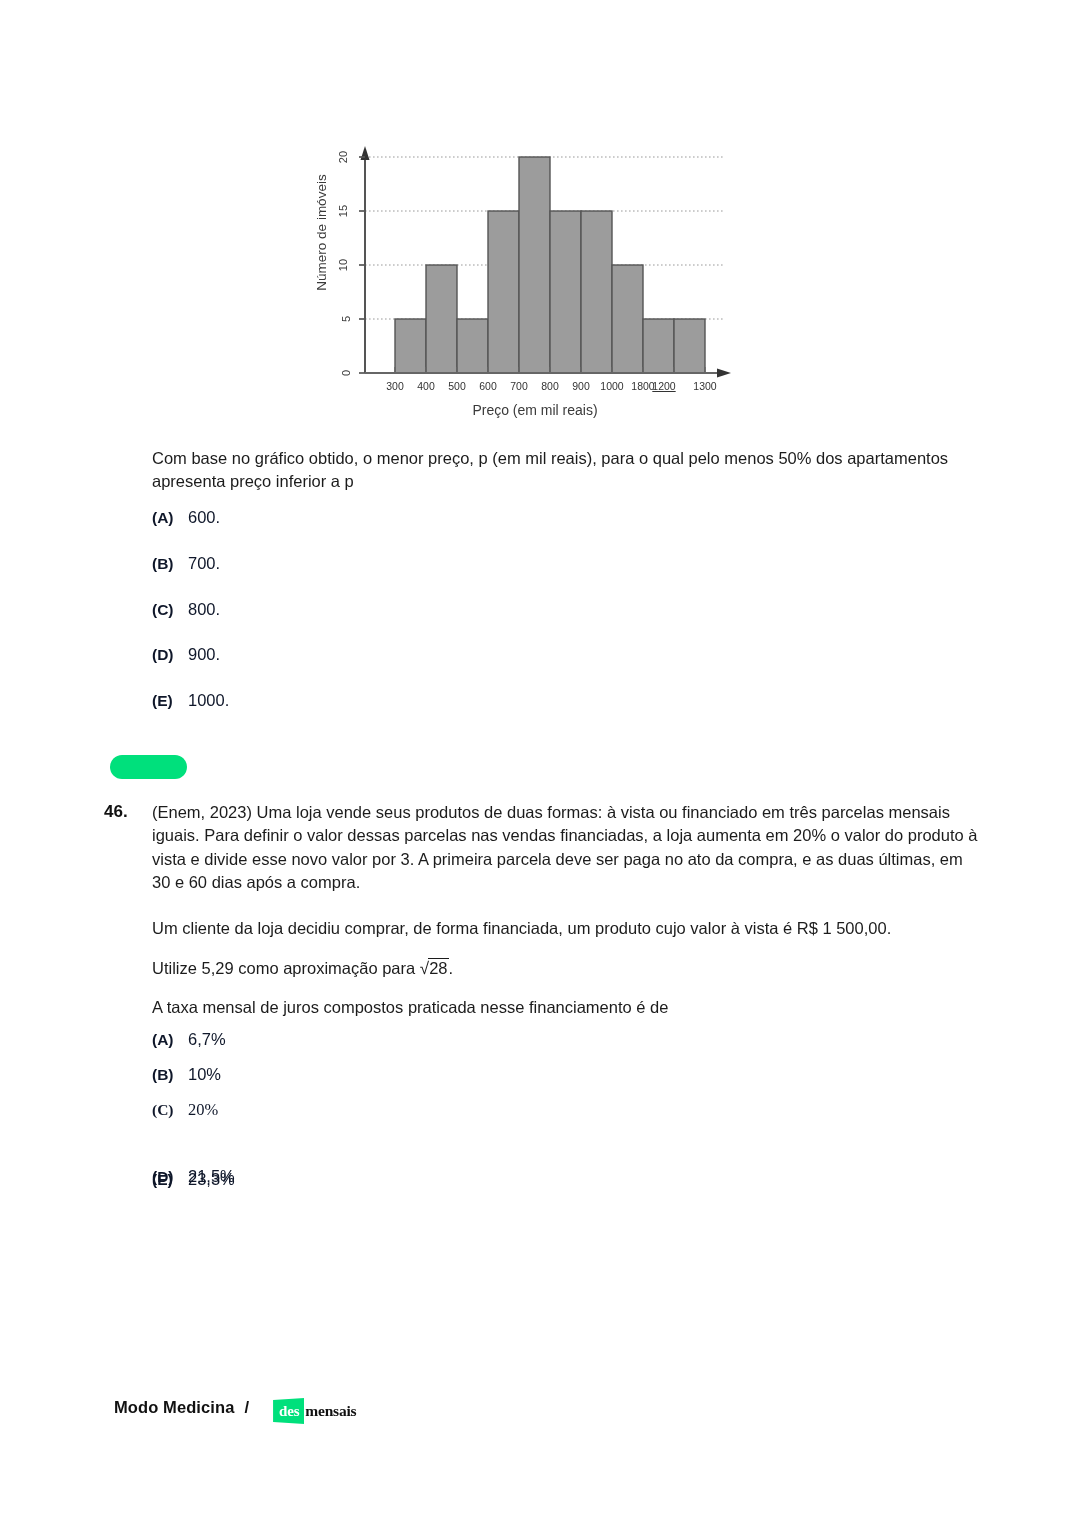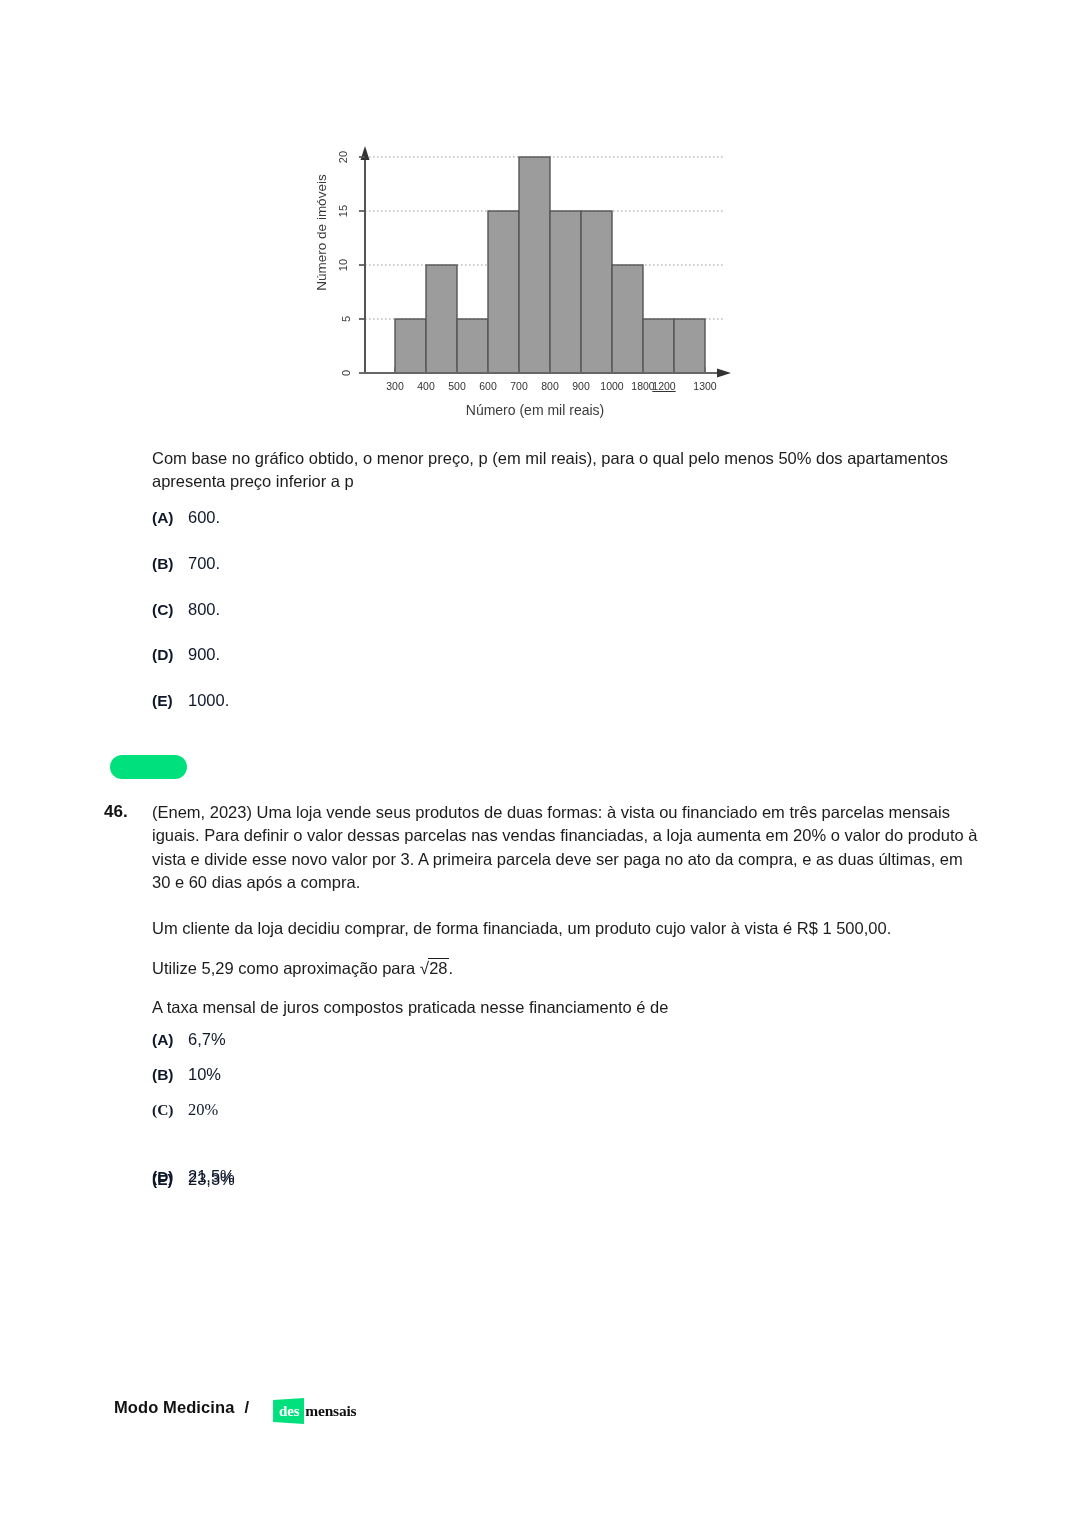--- a/index.html
+++ b/index.html
@@ -174,21 +174,21 @@
 </style>
 </head>
 <body>
 
 <div class="chart-block">
 
 
   <div class="chart-area">
 
     <div class="ylabel">Número de imóveis</div>
-    <div class="xlabel">Número (em mil reais)</div>
+    <div class="xlabel">Preço (em mil reais)</div>
 
     <div class="ytick" style="left:30px; top:237px;">0</div>
     <div class="ytick" style="left:30px; top:183px;">5</div>
     <div class="ytick" style="left:27px; top:129px;">10</div>
     <div class="ytick" style="left:27px; top:75px;">15</div>
     <div class="ytick" style="left:27px; top:21px;">20</div>
 
     <div class="xtick" style="left:72px;">300</div>
     <div class="xtick" style="left:103px;">400</div>
     <div class="xtick" style="left:134px;">500</div>

